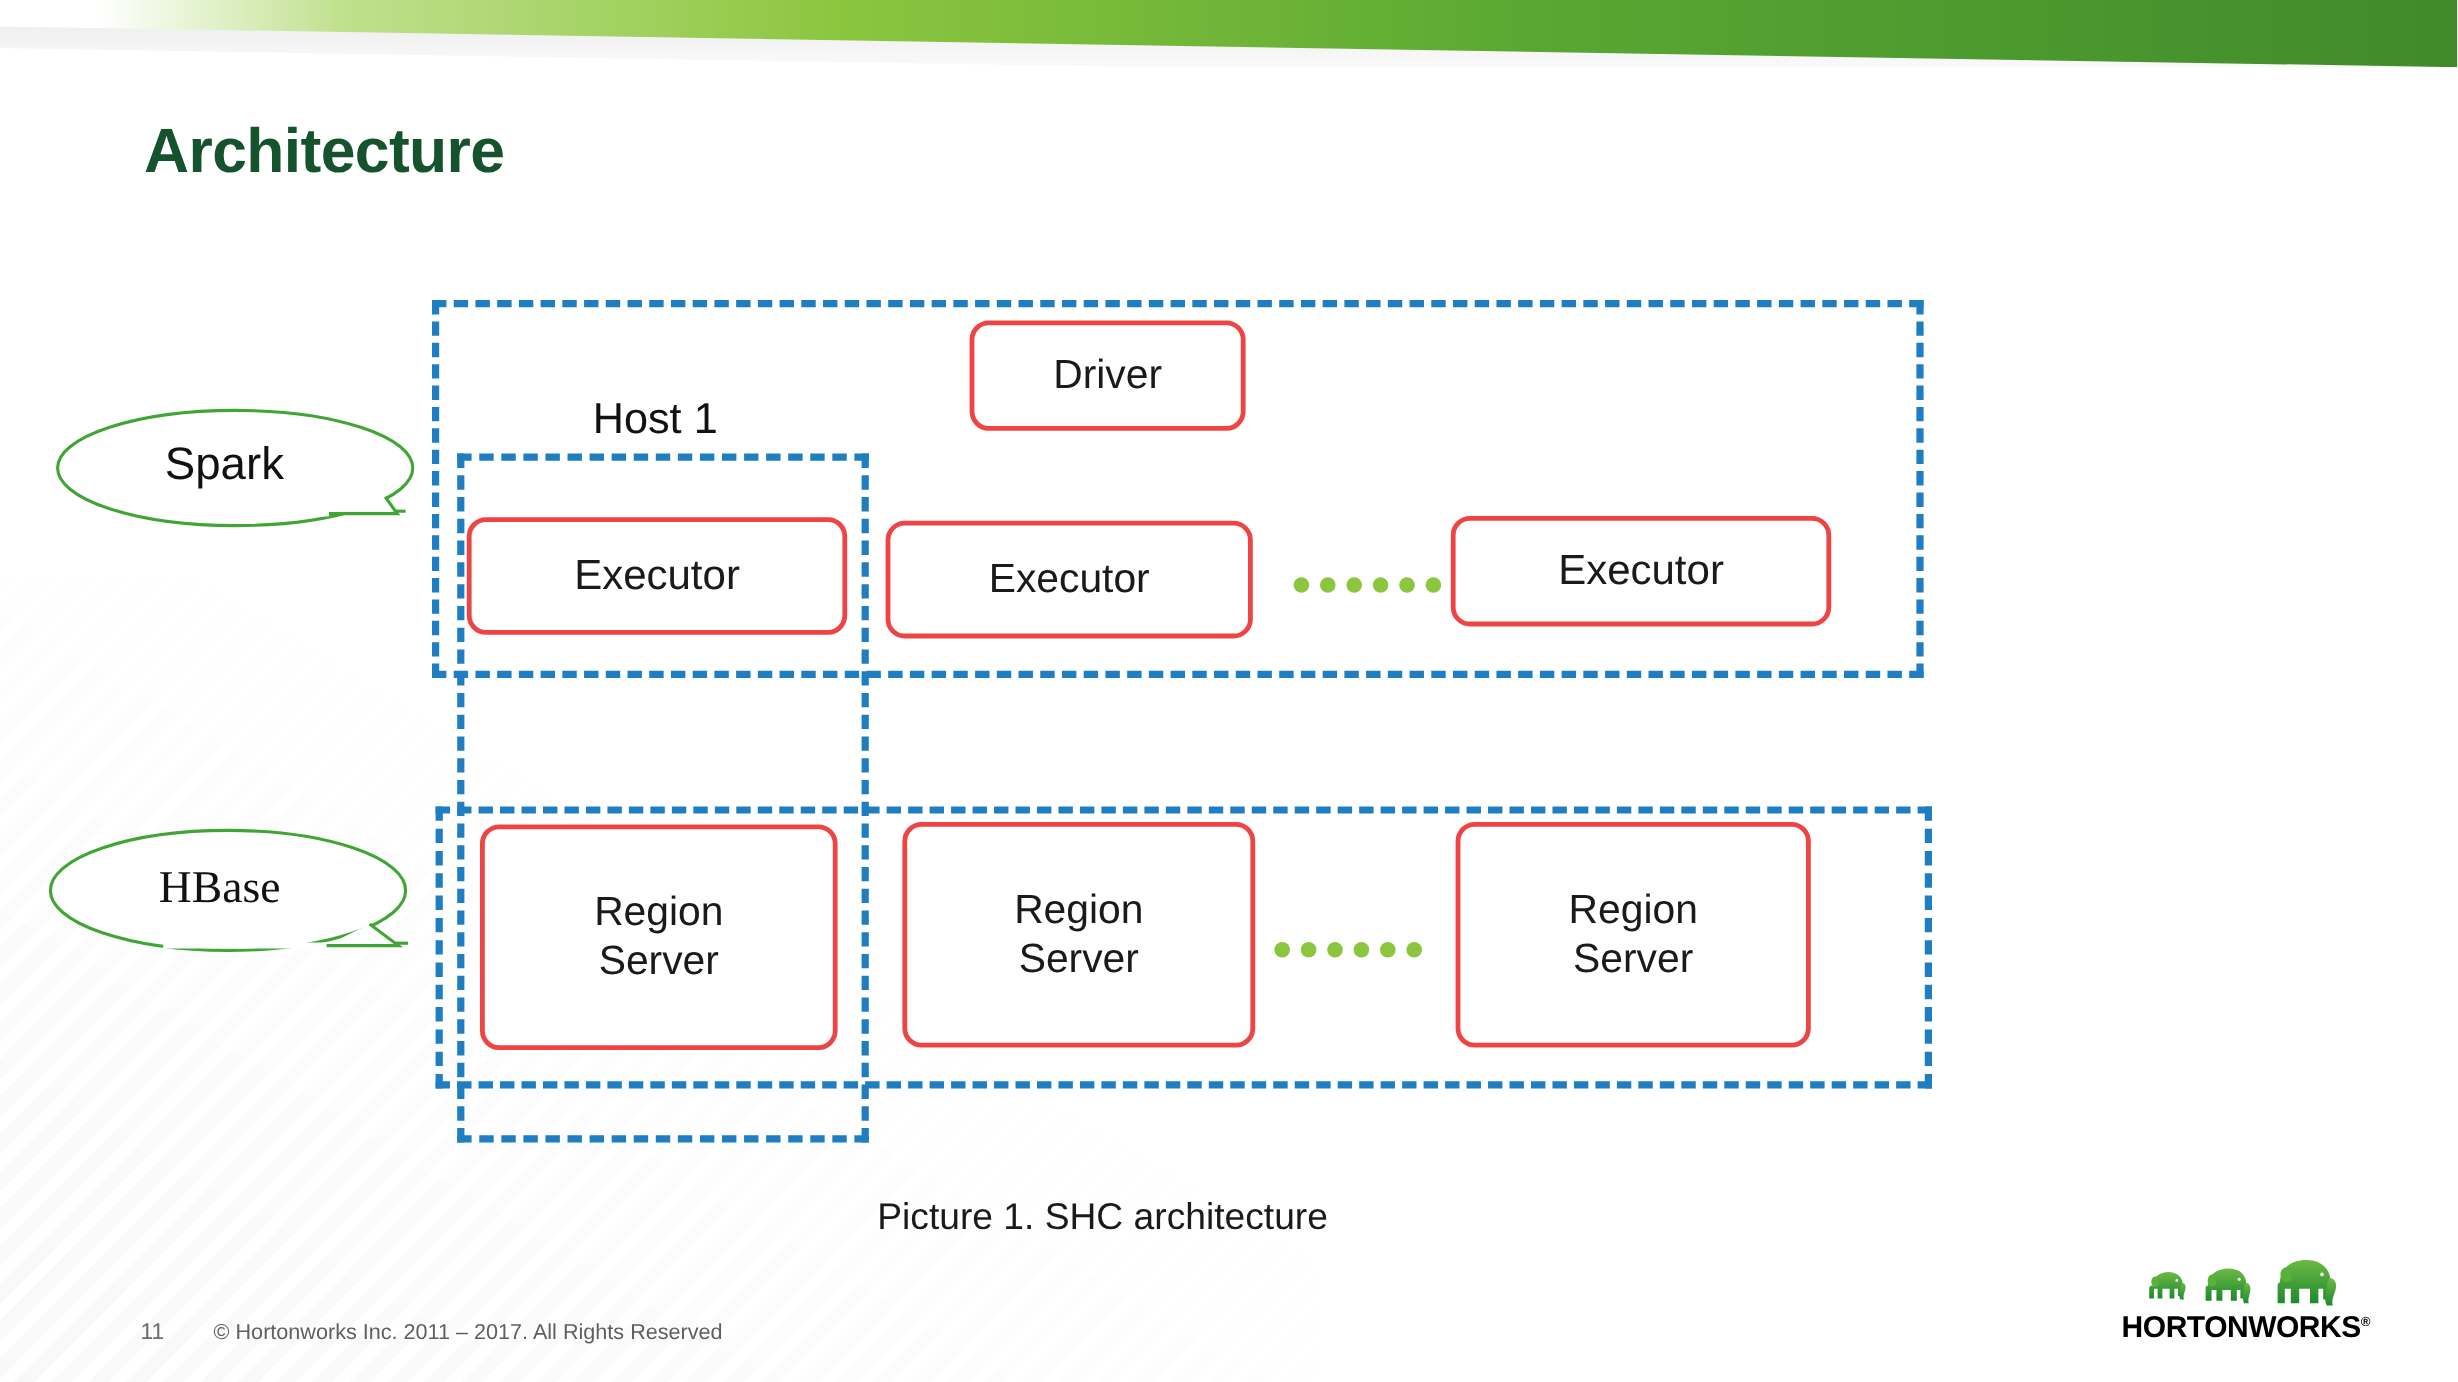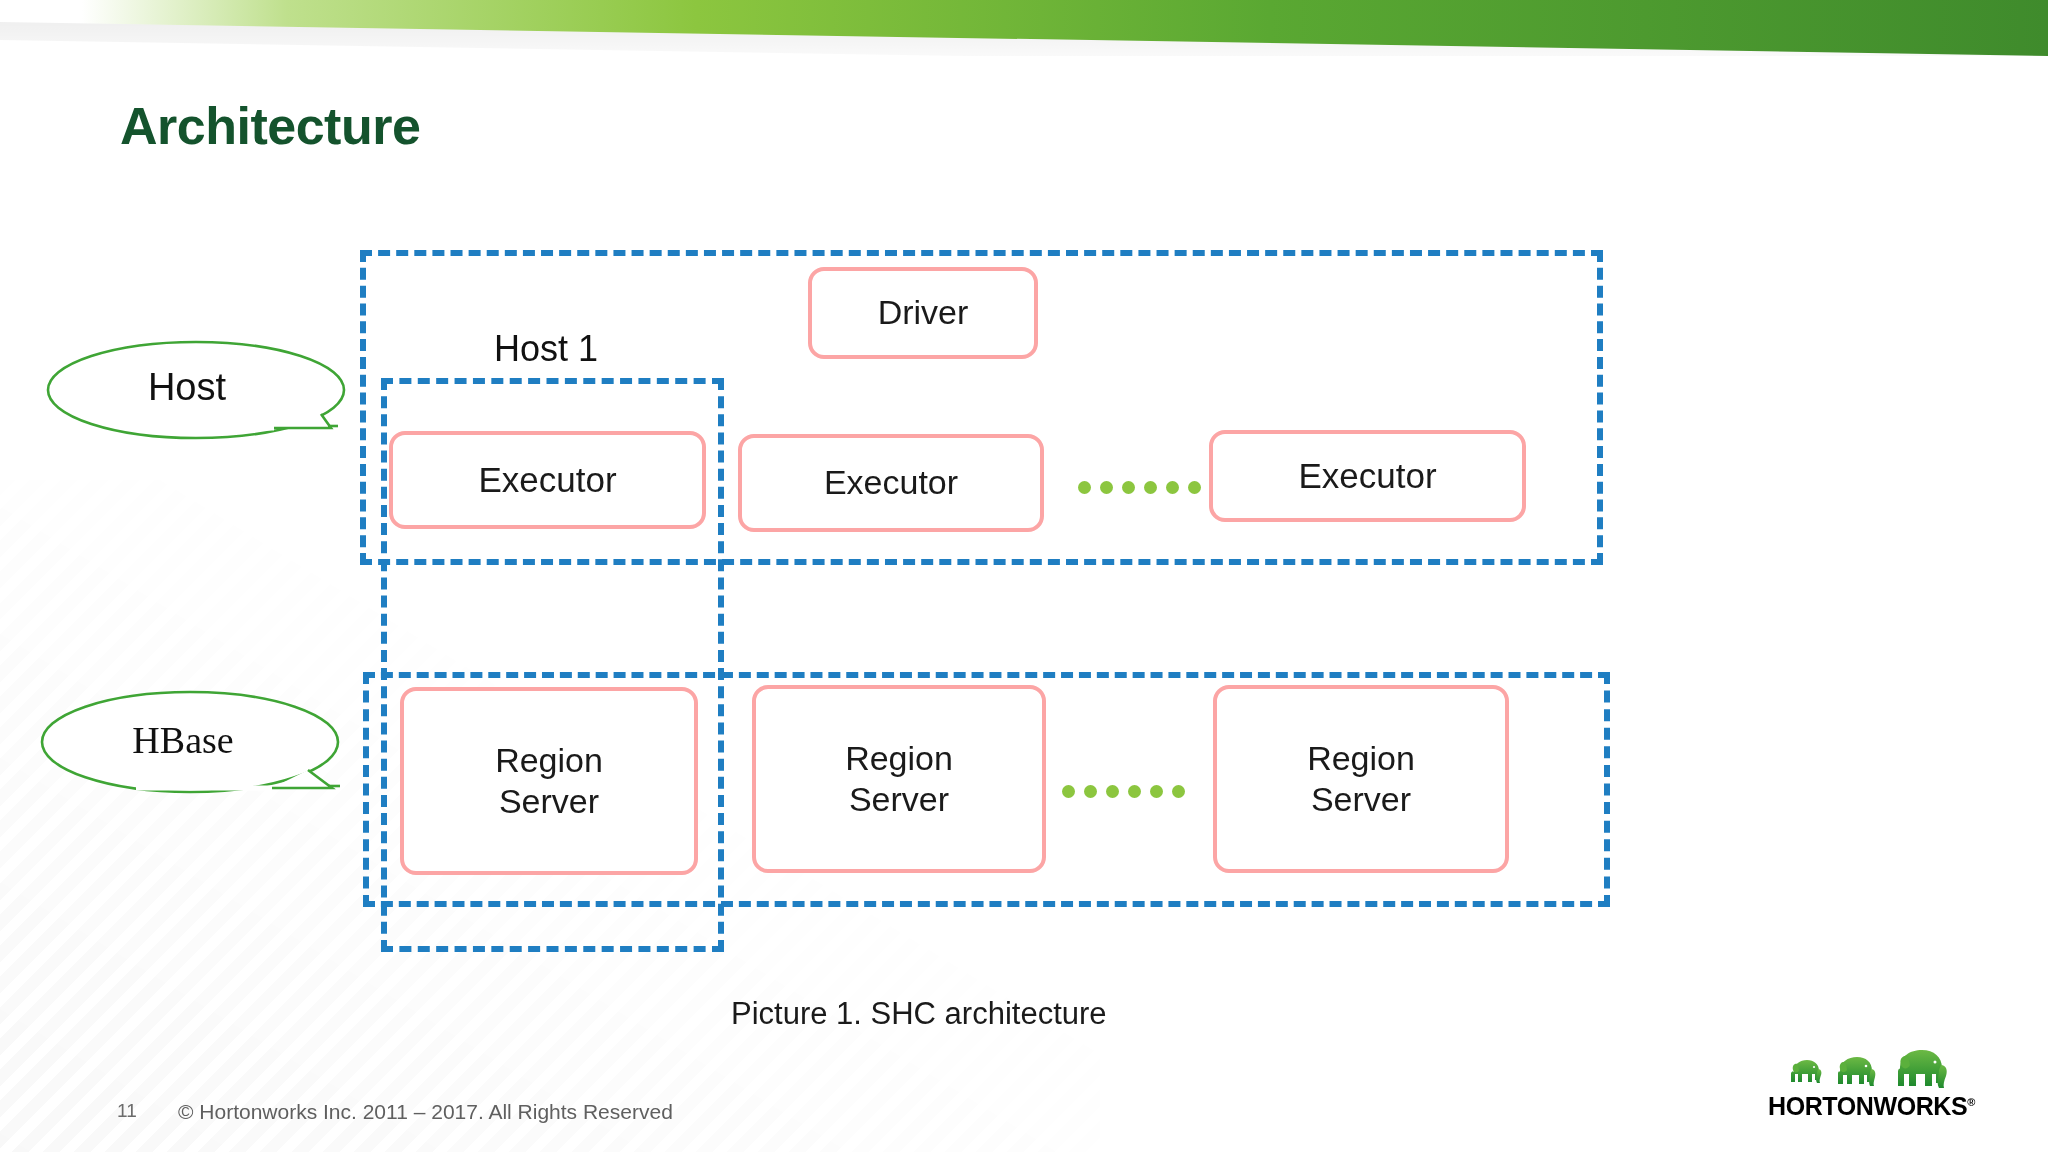--- a/index.html
+++ b/index.html
@@ -80,21 +80,21 @@
     border: 6px dashed #1f7ec2;
     background: transparent;
   }
   #spark-container { left: 360px;  top: 250px;  width: 1243px; height: 315px; }
   #host1-container { left: 381px;  top: 378px;  width: 343px;  height: 574px; }
   #hbase-container { left: 363px;  top: 672px;  width: 1247px; height: 235px; }
 
   
   .node {
     position: absolute;
-    border: 4px solid #fca5a5;
+    border: 4px solid #ef4444;
     border-radius: 16px;
     background: #ffffff;
     display: flex;
     align-items: center;
     justify-content: center;
     text-align: center;
     color: #1a1a1a;
     font-size: 34px;
     line-height: 1.22;
     white-space: pre-line;
@@ -161,21 +161,21 @@
   
   .footer-page {
     position: absolute;
     left: 117px; top: 1100px;
     font-size: 19px;
     color: #6b6b6b;
   }
   .footer-copy {
     position: absolute;
     left: 178px; top: 1100px;
-    font-size: 21px;
+    font-size: 18px;
     color: #5f5f5f;
     white-space: nowrap;
   }
 
   
   #logo {
     position: absolute;
     left: 1768px; top: 1048px;
     width: 220px; height: 78px;
   }
@@ -243,21 +243,21 @@
       <span></span>
   </div>
 
   <div class="callout" id="callout-spark">
     <svg width="306" height="120" viewBox="0 0 306 120">
       <ellipse cx="150" cy="50" rx="148" ry="48" fill="#ffffff" stroke="#3fa535" stroke-width="2.6"></ellipse>
       <path d="M275,74 L285,88 L228,88" fill="#ffffff" stroke="#3fa535" stroke-width="2.6" stroke-linejoin="miter"></path>
       <path d="M228,88 L90,88" fill="none" stroke="#ffffff" stroke-width="5"></path>
       <path d="M282,86 L292,86" fill="none" stroke="#3fa535" stroke-width="2.6"></path>
     </svg>
-    <div class="callout-label">Host</div>
+    <div class="callout-label">Spark</div>
   </div>
 
   <div class="callout" id="callout-hbase">
     <svg width="318" height="122" viewBox="0 0 318 122">
       <ellipse cx="150" cy="50" rx="148" ry="50" fill="#ffffff" stroke="#3fa535" stroke-width="2.6"></ellipse>
       <path d="M268,78 L292,96 L232,96" fill="#ffffff" stroke="#3fa535" stroke-width="2.6" stroke-linejoin="miter"></path>
       <path d="M232,96 L96,96" fill="none" stroke="#ffffff" stroke-width="5"></path>
       <path d="M288,94 L300,94" fill="none" stroke="#3fa535" stroke-width="2.6"></path>
     </svg>
     <div class="callout-label">HBase</div>

